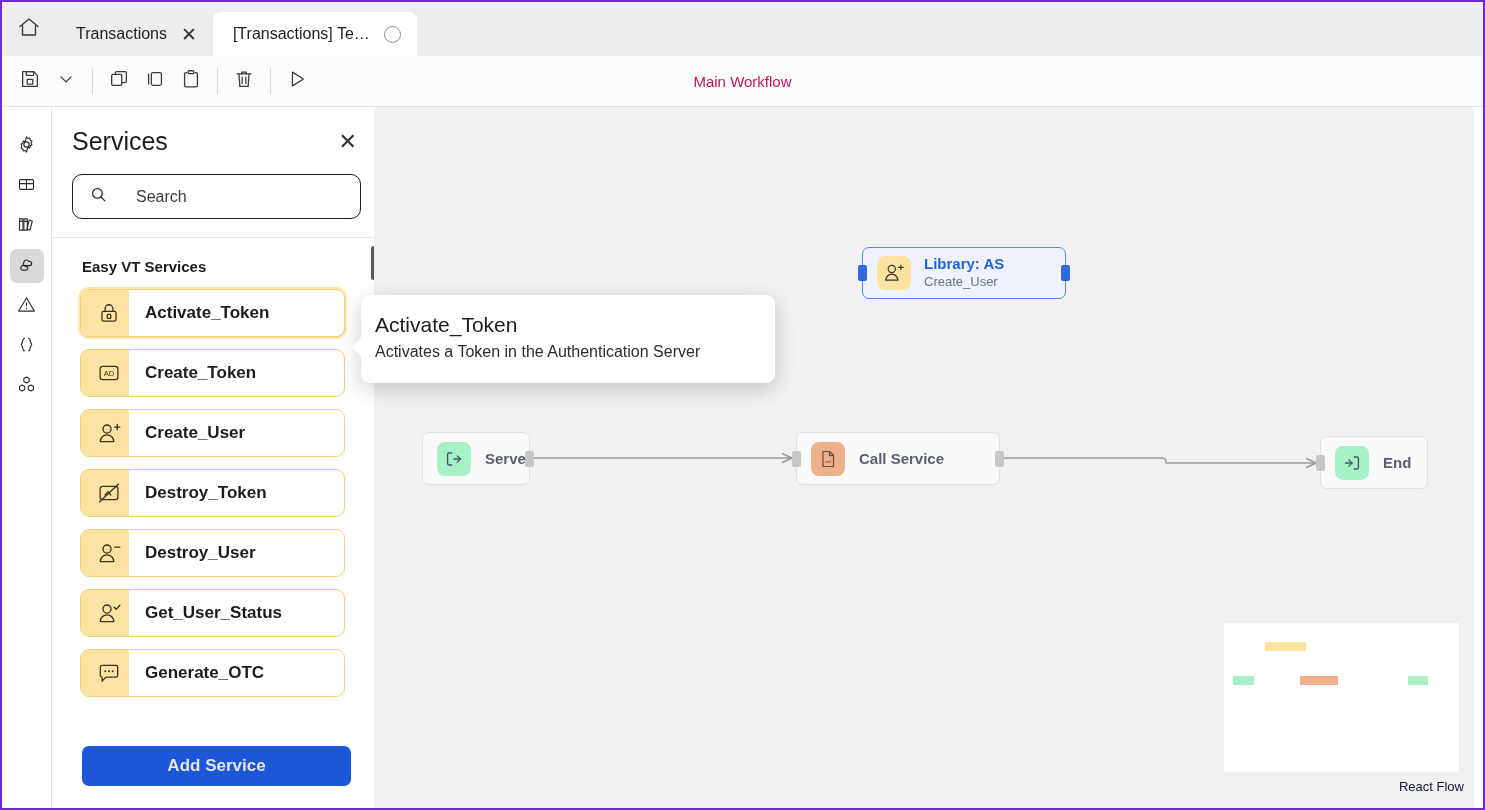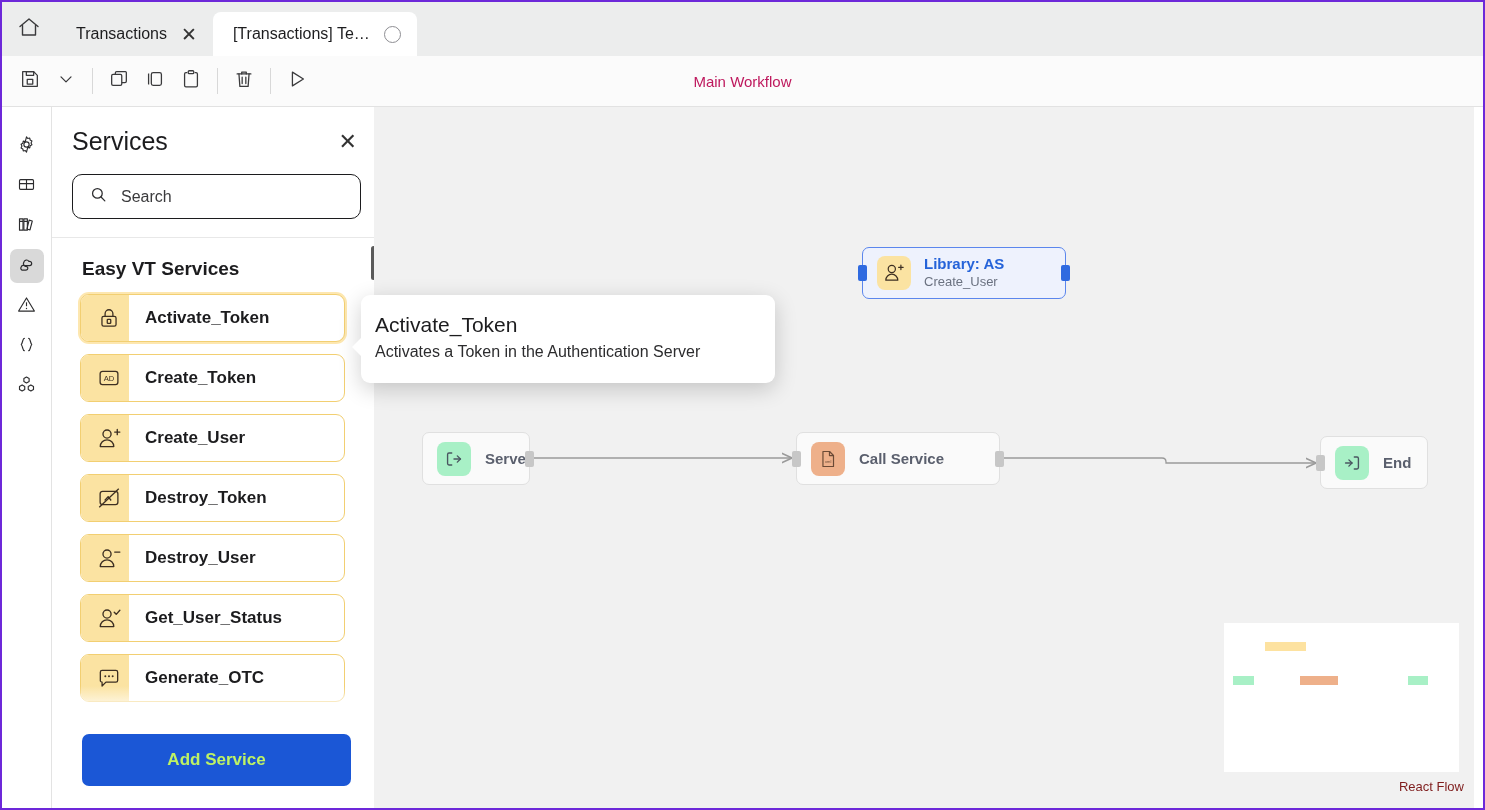--- a/index.html
+++ b/index.html
@@ -110,38 +110,38 @@
     display: flex; align-items: center; justify-content: space-between;
     margin-bottom: 18px;
   }
   .panel-title { font-size: 25px; color: #1c1c1e; font-weight: 400; }
   .panel-close {
     font-size: 22px; color: #333; cursor: pointer;
     line-height: 1; font-weight: 300; padding: 0 4px;
   }
   .search-box {
     height: 45px; border: 1.5px solid #1c1c1e; border-radius: 10px;
-    display: flex; align-items: center; gap: 11px; padding: 0 16px;
+    display: flex; align-items: center; gap: 26px; padding: 0 16px;
     cursor: text;
   }
   .search-input {
     border: none; outline: none; background: transparent;
     font-family: "Liberation Sans", sans-serif;
     font-size: 16px; color: #1c1c1e; width: 100%;
   }
   .search-input::placeholder { color: #3a3a3c; }
 
   .list-wrap { position: relative; flex: 1 1 auto; overflow: hidden; }
   .list-scroll {
     position: absolute; inset: 0;
     padding: 20px 36px 20px 28px;
     overflow: hidden;
   }
   .group-title {
-    font-size: 19px; font-weight: bold; color: #1c1c1e;
+    font-size: 15px; font-weight: bold; color: #1c1c1e;
     margin: 0 0 14px 2px;
   }
   .svc-item {
     display: flex; align-items: stretch;
     height: 48px; margin-bottom: 12px;
     border: 1px solid #f2cf72; border-radius: 9px;
     background: #ffffff; overflow: hidden; cursor: pointer;
   }
   .svc-item.hovered { box-shadow: 0 0 0 2px #fde7b0; }
   .svc-ico {
@@ -161,22 +161,22 @@
   .scrollthumb {
     position: absolute; right: 5px; top: 8px;
     width: 5px; height: 34px; border-radius: 3px;
     background: #5a5a5a; cursor: pointer;
   }
   .panel-foot {
     flex: 0 0 auto; padding: 14px 30px 24px 30px;
     background: #ffffff;
   }
   .add-btn {
-    width: 100%; height: 52px; border: none; border-radius: 7px;
-    background: #1b57d6; color: #bef264;
+    width: 100%; height: 40px; border: none; border-radius: 7px;
+    background: #1b57d6; color: #e5e5e5;
     font-family: "Liberation Sans", sans-serif;
     font-size: 17px; font-weight: bold; cursor: pointer;
   }
 
   
   .tooltip {
     position: absolute; left: 359px; top: 293px;
     width: 414px; padding: 18px 22px 22px 14px;
     background: #ffffff; border-radius: 9px;
     box-shadow: 0 6px 22px rgba(0,0,0,0.19);
@@ -238,21 +238,21 @@
     width: 258px; height: 198px;
     background: #f1f1f1;
   }
   .minimap-inner {
     position: absolute; left: 12px; top: 27px;
     width: 235px; height: 149px; background: #ffffff;
   }
   .mm-node { position: absolute; }
   .rf-attr {
     position: absolute; right: 6px; bottom: 0px;
-    font-size: 13px; color: #7f1d1d; margin-left: 8px;
+    font-size: 13px; color: #0f172a; margin-left: 8px;
   }
 </style>
 </head>
 <body>
 
 <div id="app">
 
   <div class="tabbar">
     <div class="home-btn">
       <span>

